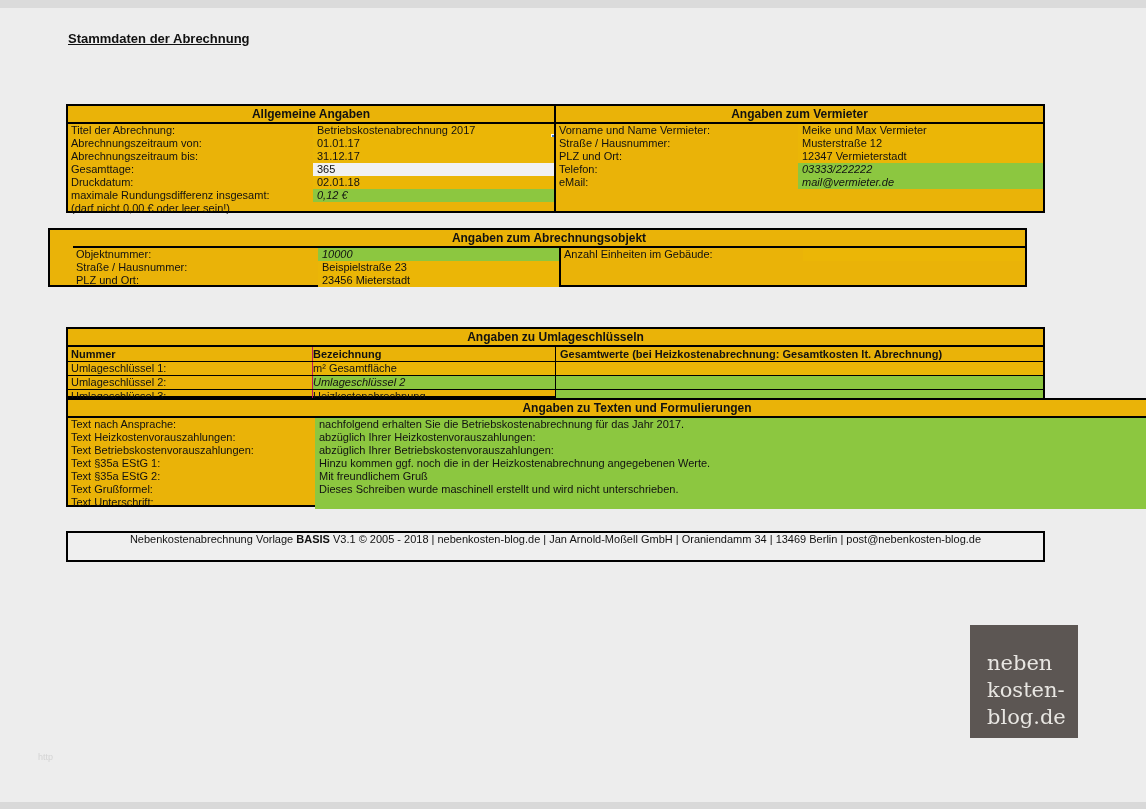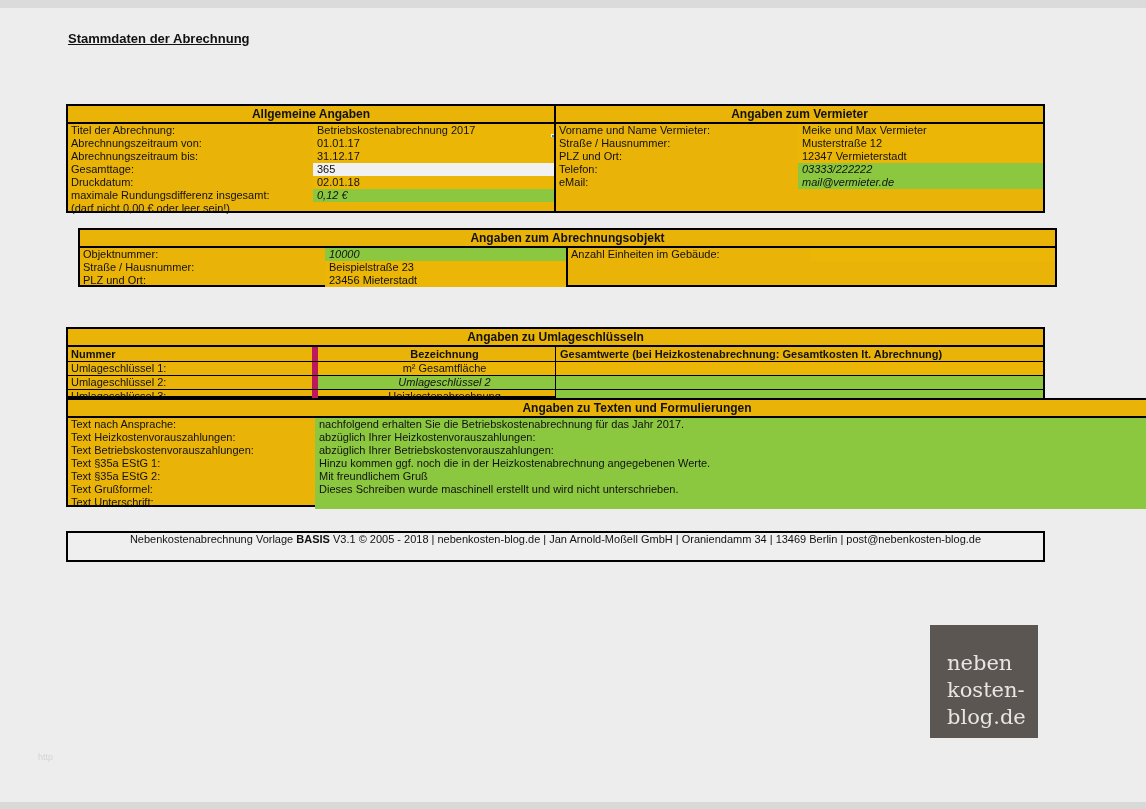--- a/index.html
+++ b/index.html
@@ -29,34 +29,34 @@
   
   .sel{position:relative; z-index:3;}
   .sel::before{content:""; position:absolute; left:-2px; top:-2px; right:-2px; bottom:-2px; border:2px solid #3D7BC4; pointer-events:none;}
   .sel::after{content:""; position:absolute; right:-4px; bottom:-4px; width:5px; height:5px; background:#3D7BC4; border:1px solid #FFF;}
 
   
   .t3-colhdr{display:flex; height:14px; line-height:14px; font-size:11px; font-weight:bold; border-bottom:1px solid #000;}
   .t3-row{display:flex; height:13px; line-height:13px; font-size:11px; border-bottom:1px solid #000;}
   .t3-row:last-child{border-bottom:none;}
   .c1{width:244px; padding-left:3px; box-sizing:border-box;}
-  .c2{width:243px; padding-left:16px; border-left:6px solid #be185d; box-sizing:border-box; overflow:hidden;text-align:center;}
+  .c2{width:243px; padding-left:0; border-left:1px solid #be185d; box-sizing:border-box; overflow:hidden;}
   .c3{flex:1; padding-left:4px; border-left:1px solid #000; box-sizing:border-box; overflow:hidden;}
 
   
   .t4-body{display:flex;}
   .t4-labels{width:247px;}
   .t4-labels .row{display:block; padding-left:3px;}
   .t4-green{flex:1; background:#8CC740;}
   .t4-green .row{display:block; padding-left:4px;}
 
   .footer-bar{position:absolute; left:66px; top:531px; width:979px; height:31px; border:2px solid #000; box-sizing:border-box; background:#EFEFEF; text-align:center; font-size:11px; line-height:13px; color:#111; white-space:nowrap;}
   .footer-bar b{font-weight:bold;}
 
-  .logo-box{position:absolute; left:930px; top:625px; width:108px; height:113px; background:#5C5653; box-sizing:border-box; padding:25px 0 0 17px;}
+  .logo-box{position:absolute; left:970px; top:625px; width:108px; height:113px; background:#5C5653; box-sizing:border-box; padding:25px 0 0 17px;}
   .logo-box div{font-family:"DejaVu Serif", serif; font-size:21px; line-height:27px; color:#E8E6E2;}
 
   .watermark{position:absolute; left:38px; top:752px; font-size:9px; color:#D4D4D4;}
 </style>
 </head>
 <body>
 
 <div class="sheet">
   <div class="band-top"></div>
   <div class="band-bottom"></div>
@@ -113,21 +113,21 @@
         <div class="lbl">Telefon:</div>
         <div class="val fill-green">03333/222222</div>
       </div>
       <div class="row">
         <div class="lbl">eMail:</div>
         <div class="val fill-green">mail@vermieter.de</div>
       </div>
     </div>
   </div>
 
-  <div class="tbl" style="left:78px; top:228px; width:979px; height:59px;">
+  <div class="tbl" style="left:48px; top:228px; width:979px; height:59px;padding-left:23px;">
     <div class="hdr">Angaben zum Abrechnungsobjekt</div>
     <div class="halves">
       <div class="half-left">
         <div class="row">
           <div class="lbl">Objektnummer:</div>
           <div class="val fill-green">10000</div>
         </div>
         <div class="row">
           <div class="lbl">Straße / Hausnummer:</div>
           <div class="val fill-orange">Beispielstraße 23</div>

